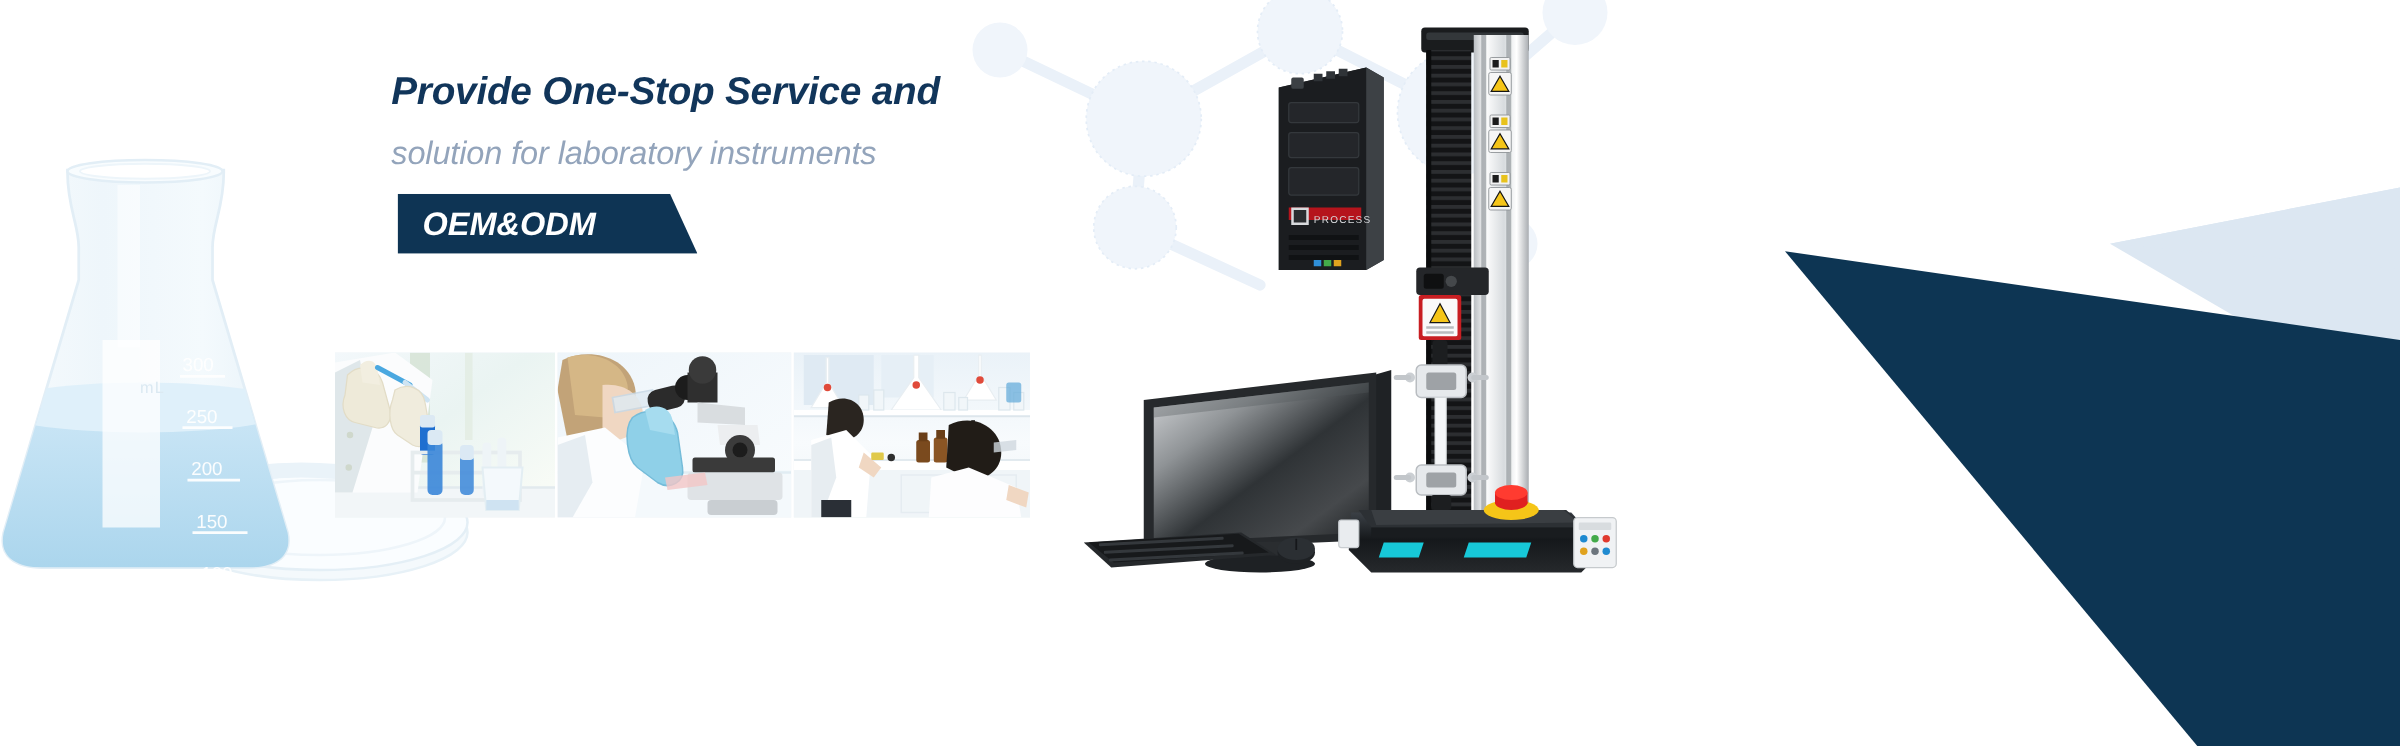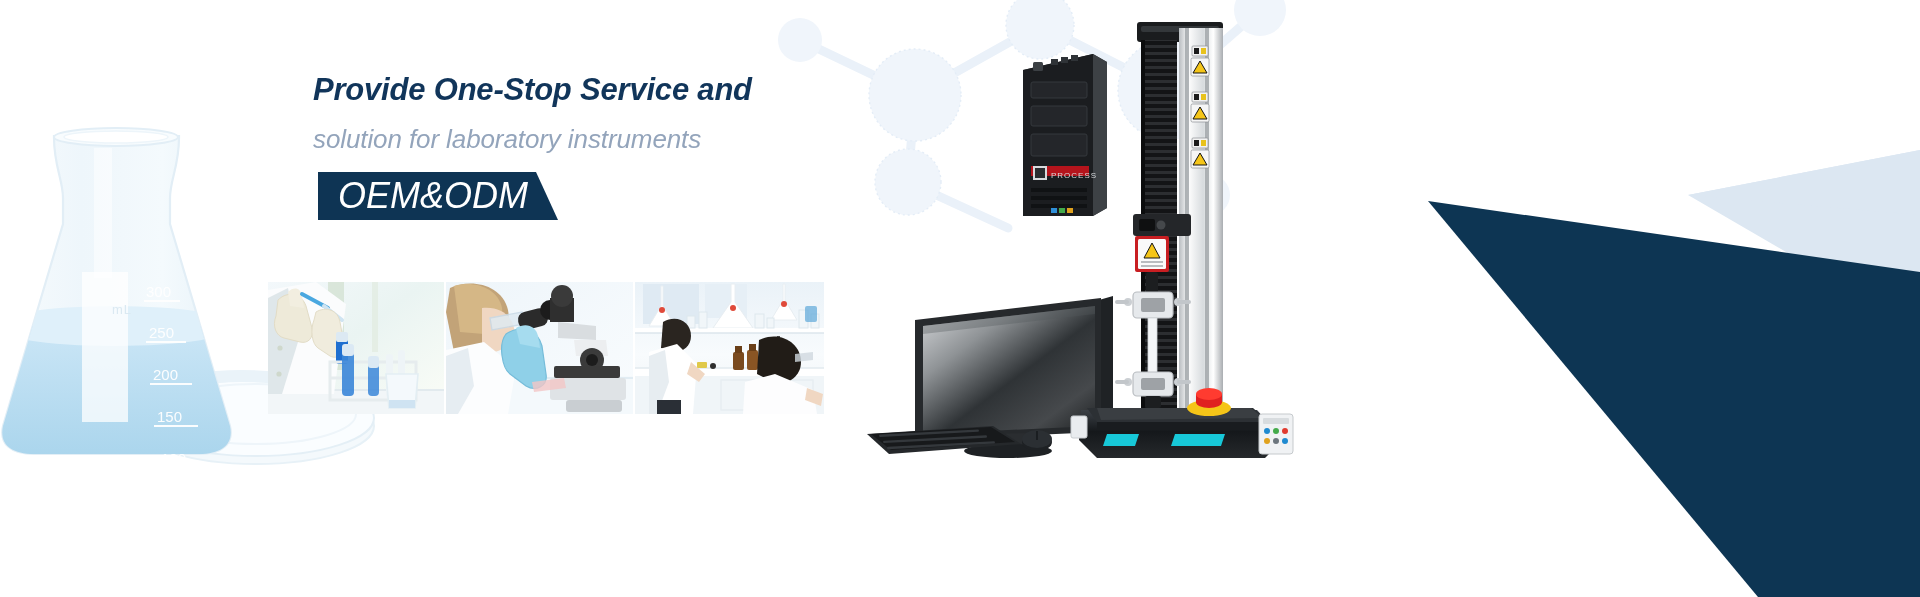--- a/index.html
+++ b/index.html
@@ -37,21 +37,20 @@
     height: 597px;
     pointer-events: none;
   }
 
   
   .headline {
     position: absolute;
     left: 313px;
     top: 57px;
     width: 620px;
-    margin-top: 17px;
   }
   .headline .line1 {
     font-size: 31px;
     font-style: italic;
     font-weight: bold;
     color: #11355a;
     letter-spacing: -0.2px;
     line-height: 1.0;
     white-space: nowrap;
   }
@@ -78,23 +77,23 @@
     width: 240px;
     height: 48px;
     background: #0e3454;
     clip-path: polygon(0 0, 218px 0, 240px 48px, 0 48px);
   }
   .badge-label {
     position: relative;
     display: block;
     padding: 0 34px 0 20px;
     line-height: 48px;
-    font-size: 36px;
+    font-size: 26px;
     font-style: italic;
-    font-weight: normal;
+    font-weight: bold;
     color: #ffffff;
     letter-spacing: 0px;
     white-space: nowrap;
   }
 
   
   .flask-art {
     position: absolute;
     left: -6px;
     top: 96px;

